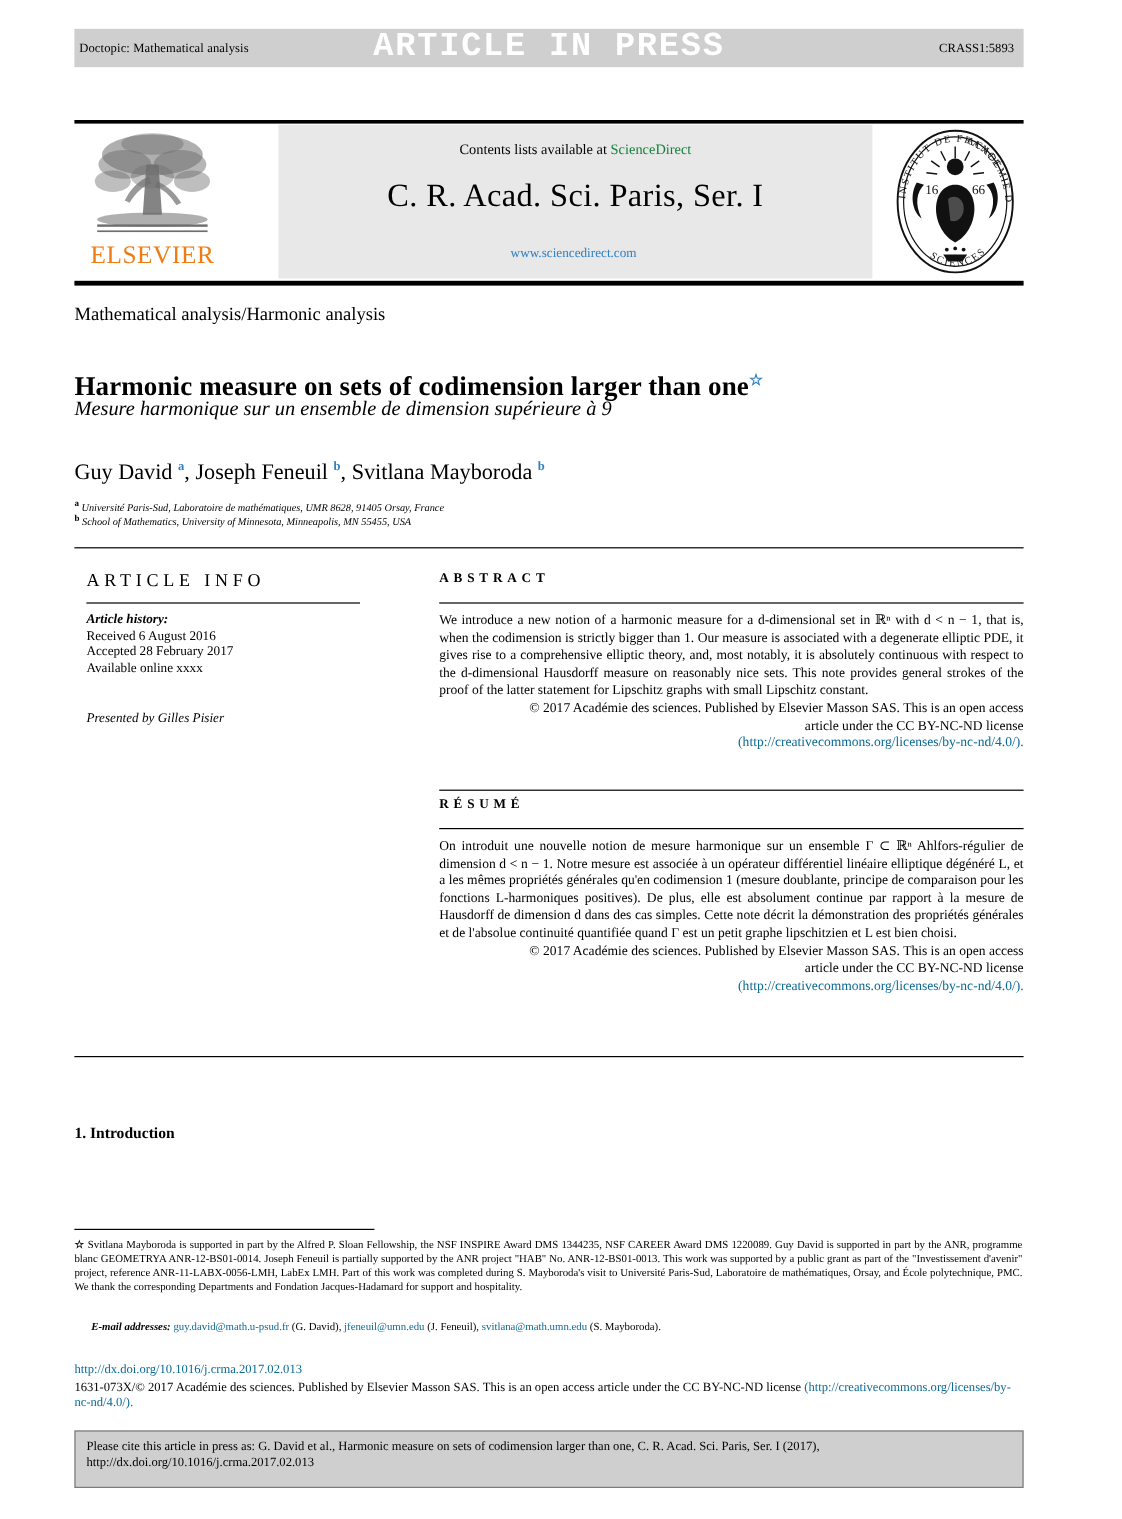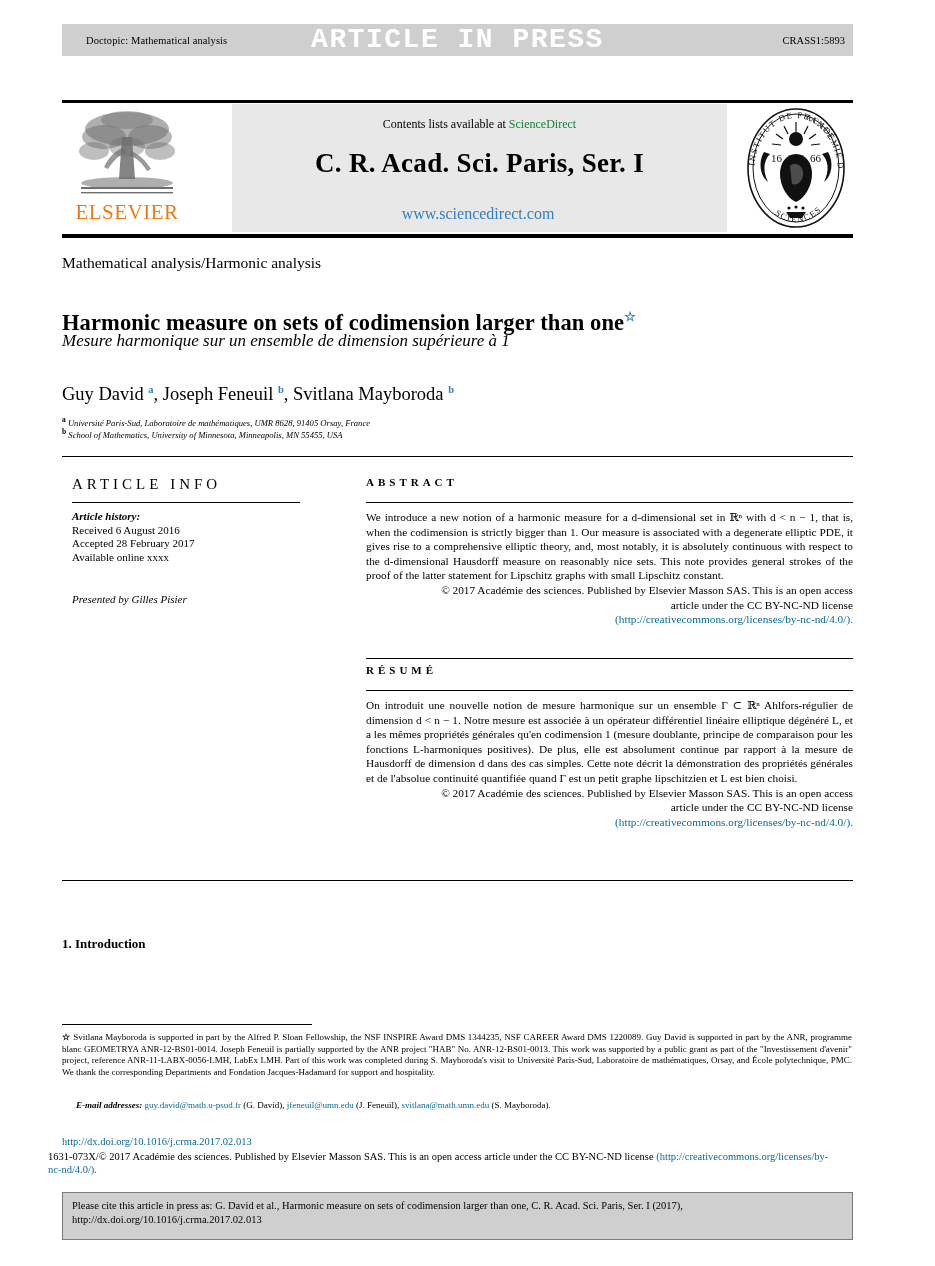--- a/index.html
+++ b/index.html
@@ -14,21 +14,21 @@
   }
   .page { position:absolute; left:0; top:0; width:935px; height:1266px; }
 
   
   .runhead {
     position:absolute; left:62px; top:24px; width:791px; height:32px;
     background:#cfcfcf;
     display:flex; align-items:center;
   }
   .runhead-left {
-    font-size:10.5px; padding-left:24px; letter-spacing:.1px;
+    font-size:10.5px; padding-left:4px; letter-spacing:.1px;
     white-space:nowrap;
   }
   .runhead-center {
     position:absolute; left:0; right:0; text-align:center;
     font-family:Liberation Mono, monospace;
     font-weight:bold; font-size:28px; color:#ffffff;
     letter-spacing:1.5px; line-height:32px;border-radius:14px;
   }
   .runhead-right {
     position:absolute; right:8px; font-size:10.5px; white-space:nowrap;padding-left:36px;
@@ -47,25 +47,25 @@
     position:absolute; left:170px; top:0px; width:495px; height:128px;
     background:#e8e8e8;
   }
   .contents-line {
     position:absolute; left:170px; top:13px; width:495px;
     text-align:center; font-size:12px;
   }
   .contents-line .sd { color:#15803d; }
   .journal-title {
     position:absolute; left:170px; top:44px; width:495px;
-    text-align:center; font-size:27px; letter-spacing:.3px;font-weight:bold;
+    text-align:center; font-size:27px; letter-spacing:.3px;
   }
   .sd-url {
     position:absolute; left:170px; top:101px; width:492px;
-    text-align:center; font-size:16px; color:#2f7fc1;
+    text-align:center; font-size:11px; color:#2f7fc1;
   }
 
   
   .elsevier { position:absolute; left:4px; top:3px; width:122px; height:122px; }
   .elsevier .tree { position:absolute; left:8px; top:0px; width:106px; height:92px; }
   .elsevier .word {
     position:absolute; left:0; top:94px; width:122px; text-align:center;
     color:#ef7c12; font-family:"Liberation Serif","DejaVu Serif",serif;
     font-size:21px; letter-spacing:.5px; line-height:22px;
   }
@@ -168,21 +168,21 @@
     text-indent:14px;
   }
   .emails .lbl { font-style:italic; font-weight:bold; }
   .emails a, .lnk { color:#0b6a96; text-decoration:none; }
 
   .doi {
     position:absolute; left:62px; top:1136px;
     font-size:10.5px; color:#0b6a96;
   }
   .copyright {
-    position:absolute; left:48px; top:1150px; width:790px;
+    position:absolute; left:62px; top:1150px; width:790px;
     font-size:10.5px; line-height:13px;
   }
 
   
   .citebox {
     position:absolute; left:62px; top:1192px; width:791px; height:48px;
     background:#cfcfcf; border:1px solid #7a7a7a;
     padding:6px 9px;
     font-size:10.5px; line-height:14px;
   }
@@ -279,21 +279,21 @@
   </div>
 
   <div class="rule-thick" style="left:62px; top:234px; width:791px; height:4px;"></div>
 
   <div class="subject">Mathematical analysis/Harmonic analysis</div>
 
   <h1 class="title-en">
     <span>Harmonic measure on sets of codimension larger than one</span><span class="title-star">☆</span>
   </h1>
 
-  <div class="title-fr">Mesure harmonique sur un ensemble de dimension supérieure à 1</div>
+  <div class="title-fr">Mesure harmonique sur un ensemble de dimension supérieure à 9</div>
 
   <div class="authors">Guy David <sup>a</sup>, Joseph Feneuil <sup>b</sup>, Svitlana Mayboroda <sup>b</sup></div>
 
   <div class="affil a">
     <sup>a</sup>
     <span>Université Paris-Sud, Laboratoire de mathématiques, UMR 8628, 91405 Orsay, France</span>
   </div>
   <div class="affil b">
     <sup>b</sup>
     <span>School of Mathematics, University of Minnesota, Minneapolis, MN 55455, USA</span>

